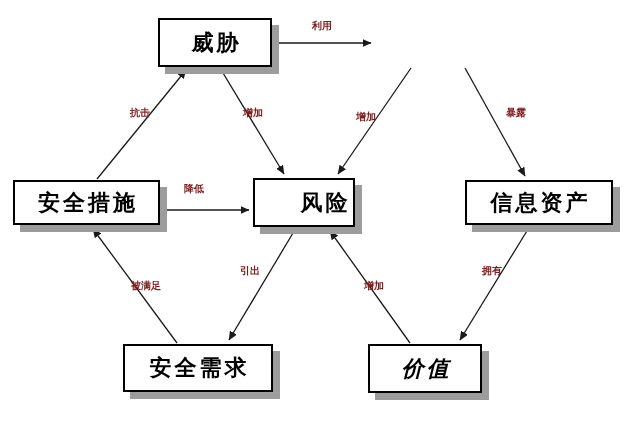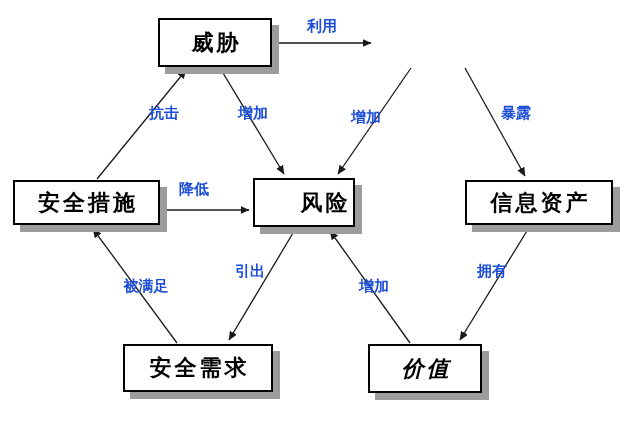--- a/index.html
+++ b/index.html
@@ -41,23 +41,23 @@
     font-weight: bold;
     color: #000000;
     letter-spacing: 3px;
     text-indent: 3px;
     white-space: nowrap;
     line-height: 1;
   }
   .edge-label {
     position: absolute;
     transform: translate(-50%, -50%);
-    font-size: 15px;
+    font-size: 10px;
     font-weight: bold;
-    color: #1d4ed8;
+    color: #7f1d1d;
     white-space: nowrap;
     z-index: 3;
     line-height: 1;
   }
 </style>
 </head>
 <body>
 
 <div id="stage">
 
@@ -99,21 +99,21 @@
   <div class="node-box" style="left:123px; top:344px; width:150px; height:48px;text-align:center;">
     <span class="node-label">安全需求</span>
   </div>
 
   <div class="node-box" style="left:368px; top:344px; width:114px; height:49px;font-style:italic;">
     <span class="node-label">价值</span>
   </div>
 
   <span class="edge-label" style="left:322px; top:26px;">利用</span>
 
-  <span class="edge-label" style="left:140px; top:113px;margin-left:24px;">抗击</span>
+  <span class="edge-label" style="left:140px; top:113px;">抗击</span>
 
   <span class="edge-label" style="left:253px; top:113px;">增加</span>
 
   <span class="edge-label" style="left:366px; top:117px;">增加</span>
 
   <span class="edge-label" style="left:516px; top:113px;">暴露</span>
 
   <span class="edge-label" style="left:194px; top:189px;">降低</span>
 
   <span class="edge-label" style="left:146px; top:286px;">被满足</span>

